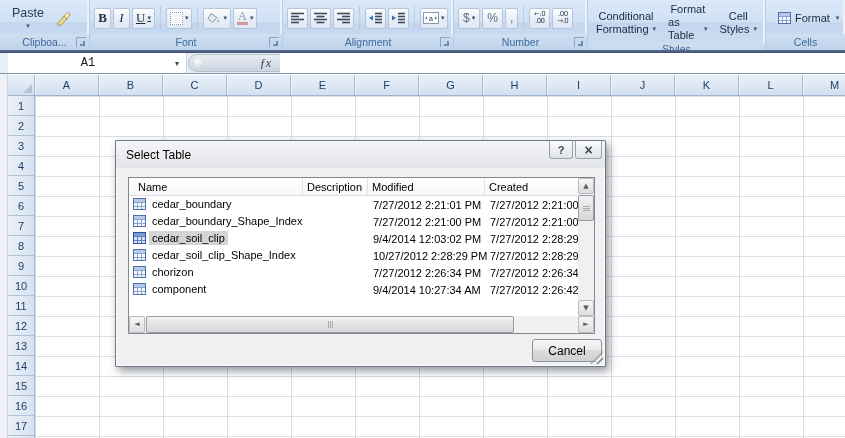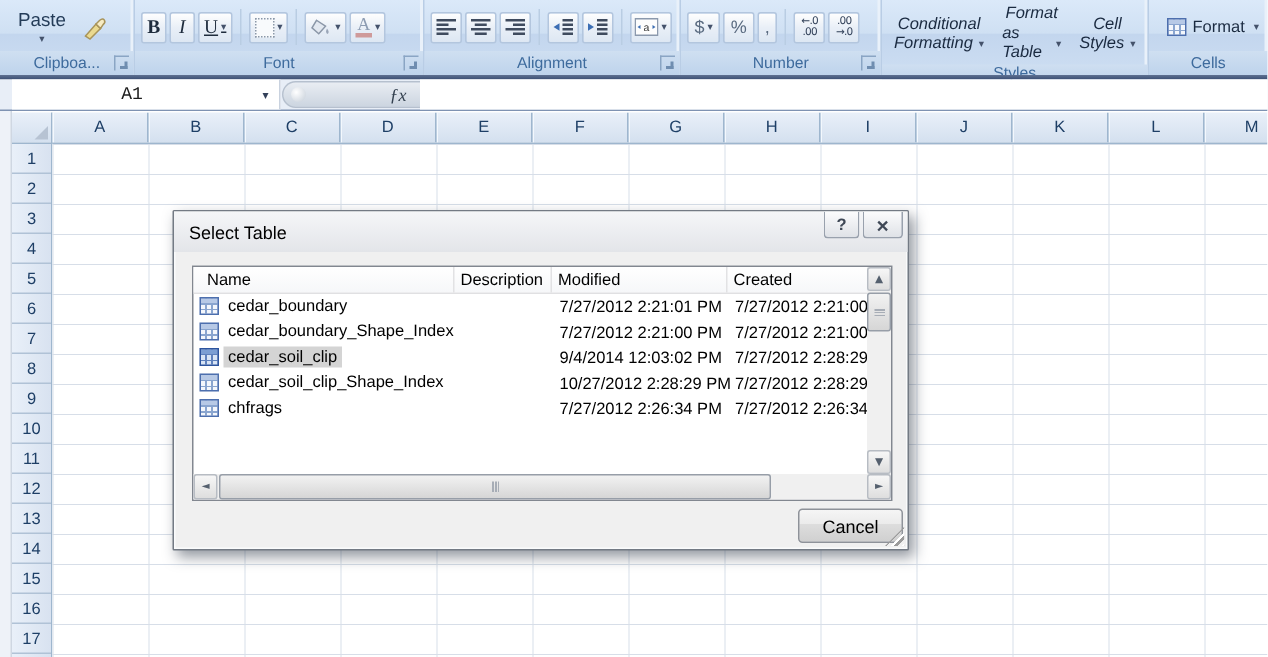--- a/index.html
+++ b/index.html
@@ -333,21 +333,21 @@
             <span>→.0</span>
           </span>
       </div>
       <div class="rg-label">
         <span>Number</span>
         <span class="launcher"></span>
       </div>
     </div>
 
     <div class="rgroup g-styles">
-      <div class="rg-content" style="justify-content:center;gap:4px;font-style:italic;">
+      <div class="rg-content" style="justify-content:center;gap:4px;">
         <span class="sbtn">
           <span>Conditional</span>
           <span class="l2">
               <span>Formatting</span>
               <span class="dd">▾</span>
             </span>
         </span>
         <span class="sbtn">
           <span>Format</span>
           <span class="l2">
@@ -470,23 +470,29 @@
             <span class="lv-cre">7/27/2012 2:28:29</span>
           </div>
           <div class="lv-row">
             <span class="tbl-icon"></span>
             <span class="lv-name">cedar_soil_clip_Shape_Index</span>
             <span class="lv-mod">10/27/2012 2:28:29 PM</span>
             <span class="lv-cre">7/27/2012 2:28:29</span>
           </div>
           <div class="lv-row">
             <span class="tbl-icon"></span>
-            <span class="lv-name">chfrags</span>
+            <span class="lv-name">chorizon</span>
             <span class="lv-mod">7/27/2012 2:26:34 PM</span>
             <span class="lv-cre">7/27/2012 2:26:34</span>
+          </div>
+          <div class="lv-row">
+            <span class="tbl-icon"></span>
+            <span class="lv-name">component</span>
+            <span class="lv-mod">9/4/2014 10:27:34 AM</span>
+            <span class="lv-cre">7/27/2012 2:26:42</span>
           </div>
         </div>
 
       <div class="lv-vscroll">
         <div class="sc-btn vs-up">
             <span>▲</span>
           </div>
         <div class="vs-thumb">
             <i></i>
           </div>

